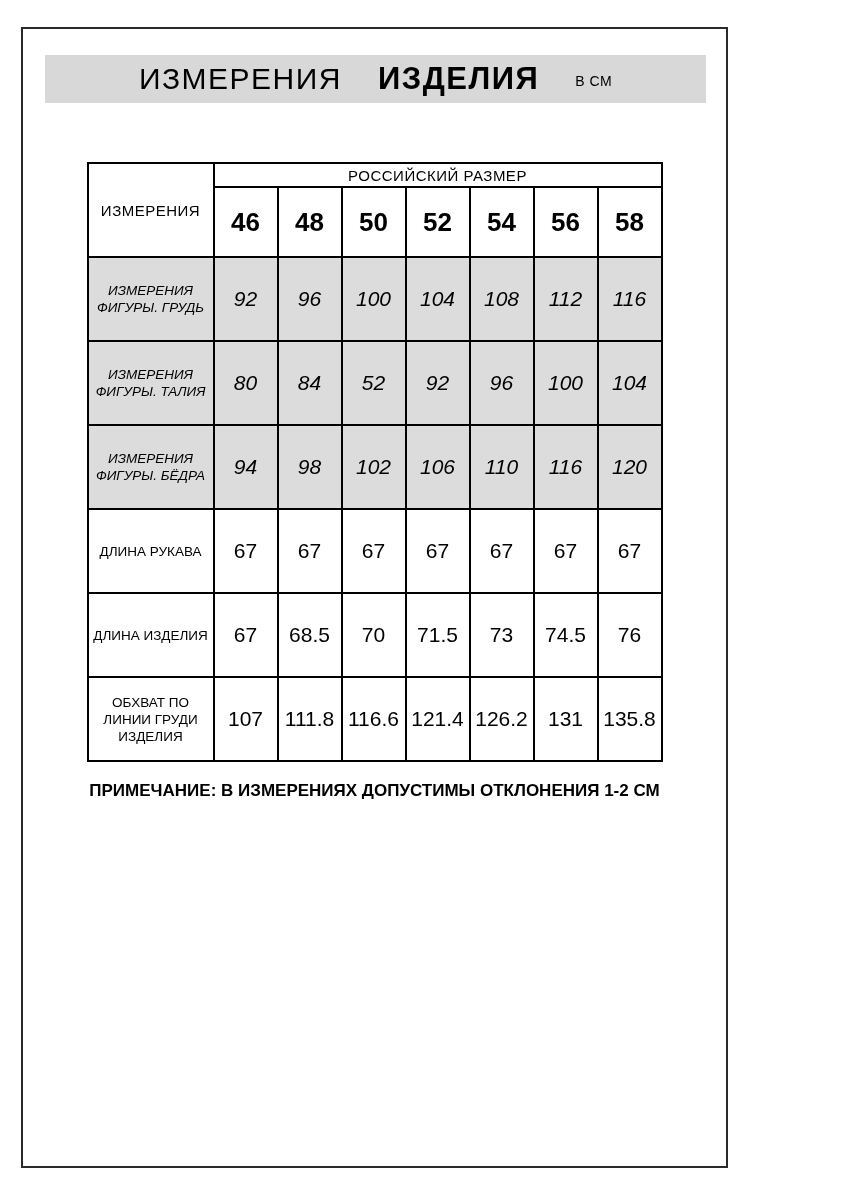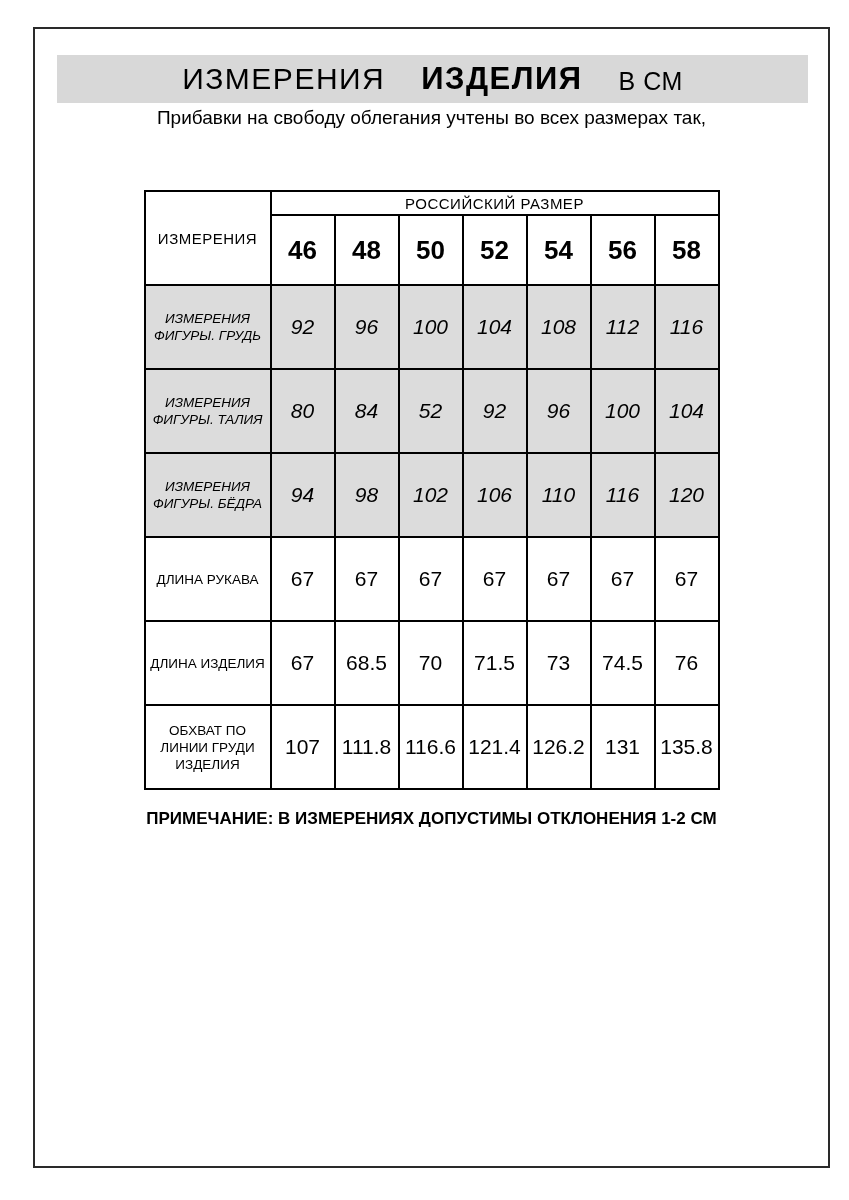--- a/index.html
+++ b/index.html
@@ -17,22 +17,22 @@
   }
   .canvas {
     position: relative;
     width: 849px;
     height: 1200px;
     background: #ffffff;
     overflow: hidden;
   }
   .frame {
     position: absolute;
-    left: 33px; top: 27px;
-    width: 797px; height: 1141px;
+    left: 21px; top: 27px;
+    width: 707px; height: 1141px;
     border: 2px solid var(--frame-color);
     background: #ffffff;
   }
   .banner {
     margin: 26px 20px 0 22px;
     height: 48px;
     background: var(--banner-bg);
     display: flex;
     align-items: center;
     justify-content: center;
@@ -41,21 +41,21 @@
   .banner .t-regular {
     font-size: 30px;
     letter-spacing: 1.5px;
   }
   .banner .t-bold {
     font-size: 31px;
     font-weight: bold;
     letter-spacing: 1.5px;
   }
   .banner .t-units {
-    font-size: 25px;
+    font-size: 14px;
     letter-spacing: 0.5px;
     padding-top: 4px;
   }
   .product-code {
     margin-top: 15px;
     text-align: center;
     font-size: 22px;
   }
   .description {
     margin-top: 2px;
@@ -115,21 +115,20 @@
   <div class="frame">
 
     <div class="banner">
       <span class="t-regular">ИЗМЕРЕНИЯ</span>
       <span class="t-bold">ИЗДЕЛИЯ</span>
       <span class="t-units">В СМ</span>
     </div>
 
 
     <div class="description">
-      <div>Прибавки на свободу облегания учтены во всех размерах так,</div>
     </div>
 
     <table class="size-table">
       <colgroup>
         <col style="width:126px">
         <col style="width:64px">
           <col style="width:64px">
           <col style="width:64px">
         <col style="width:64px">
           <col style="width:64px">

